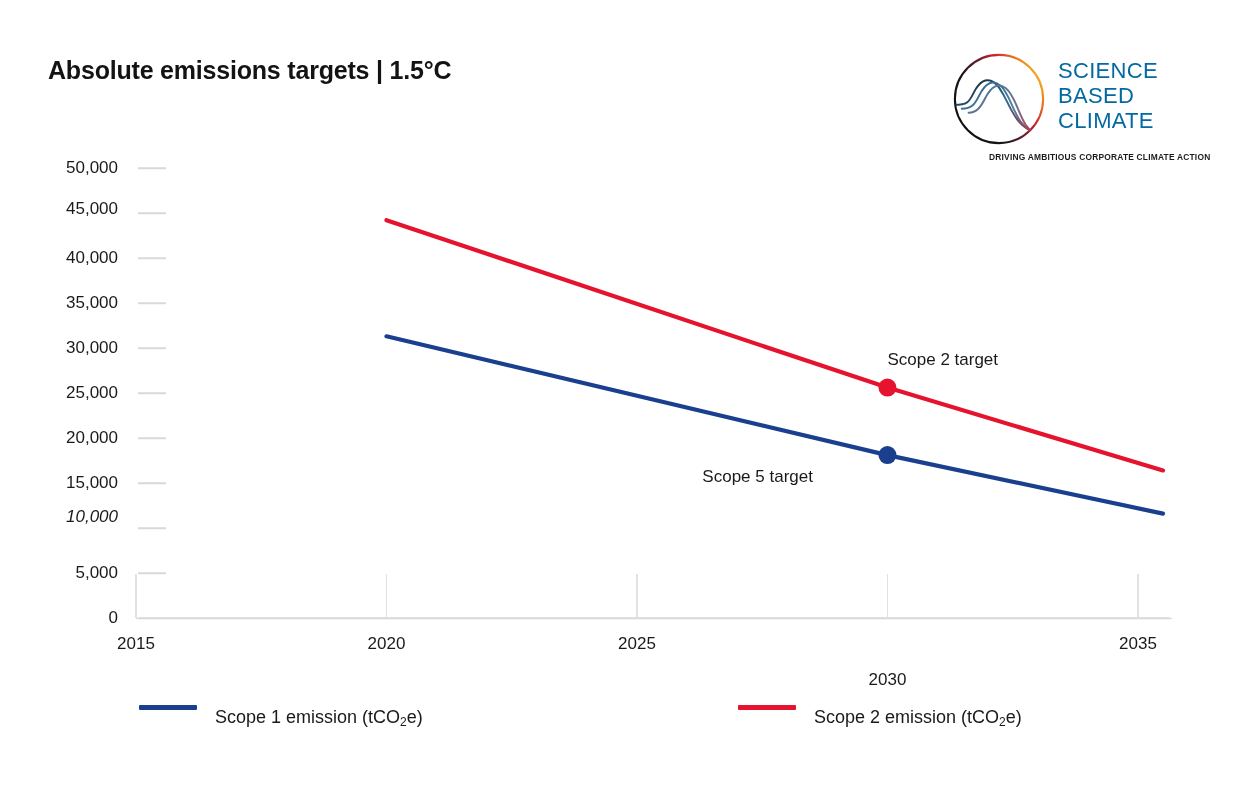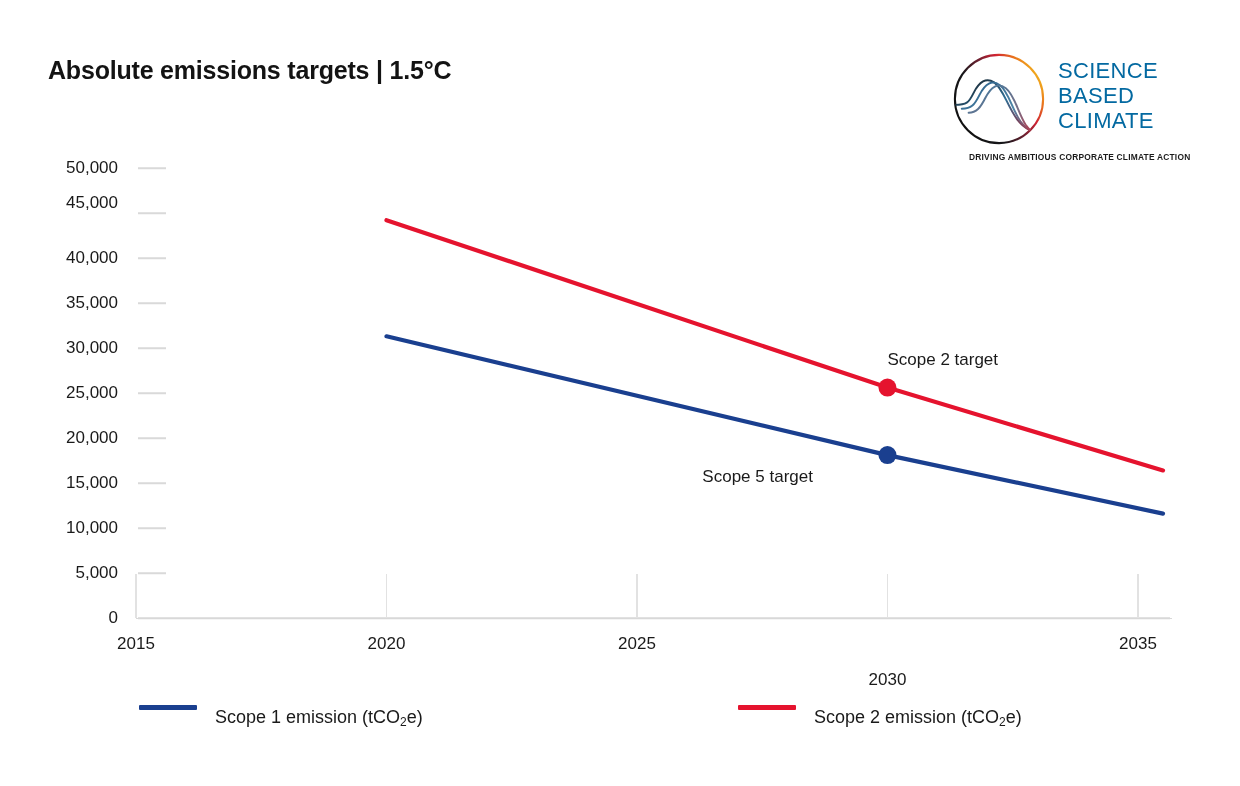--- a/index.html
+++ b/index.html
@@ -57,21 +57,21 @@
     top: 10px;
     line-height: 25px;
     font-size: 22px;
     letter-spacing: 0.3px;
     color: #0369a1;
     font-family: "Liberation Sans", sans-serif;
   }
   #logo-wordmark div { white-space: nowrap; }
   #logo-tagline {
     position: absolute;
-    left: 0;
+    left: 20px;
     top: 104px;
     font-size: 8.4px;
     font-weight: bold;
     letter-spacing: 0.22px;
     color: #1b1b1b;
     white-space: nowrap;
     padding-left: 19px;
   }
 
   
@@ -213,35 +213,35 @@
     </div>
     <div id="logo-tagline">DRIVING AMBITIOUS CORPORATE CLIMATE ACTION</div>
   </div>
 
   <div id="plot">
     <div id="y-ticks">
         <div class="ytick-label" style="left: 36px; top: 618px;">0</div>
         <div class="ytick-mark" style="left: 138px; top: 618px; width: 1032px; background: rgb(216, 216, 216);"></div>
         <div class="ytick-label" style="left: 36px; top: 573px;">5,000</div>
         <div class="ytick-mark" style="left: 138px; top: 573px;"></div>
-        <div class="ytick-label" style="left: 36px; top: 528px;">10,000</div>
+        <div class="ytick-label" style="left: 36px; top: 517px; font-style: italic;">10,000</div>
         <div class="ytick-mark" style="left: 138px; top: 528px;"></div>
         <div class="ytick-label" style="left: 36px; top: 483px;">15,000</div>
         <div class="ytick-mark" style="left: 138px; top: 483px;"></div>
         <div class="ytick-label" style="left: 36px; top: 438px;">20,000</div>
         <div class="ytick-mark" style="left: 138px; top: 438px;"></div>
         <div class="ytick-label" style="left: 36px; top: 393px;">25,000</div>
         <div class="ytick-mark" style="left: 138px; top: 393px;"></div>
         <div class="ytick-label" style="left: 36px; top: 348px;">30,000</div>
         <div class="ytick-mark" style="left: 138px; top: 348px;"></div>
         <div class="ytick-label" style="left: 36px; top: 303px;">35,000</div>
         <div class="ytick-mark" style="left: 138px; top: 303px;"></div>
         <div class="ytick-label" style="left: 36px; top: 258px;">40,000</div>
         <div class="ytick-mark" style="left: 138px; top: 258px;"></div>
-        <div class="ytick-label" style="left: 36px; top: 203px;">45,000</div>
+        <div class="ytick-label" style="left: 36px; top: 209px;">45,000</div>
         <div class="ytick-mark" style="left: 138px; top: 213px;"></div>
         <div class="ytick-label" style="left: 36px; top: 168px;">50,000</div>
         <div class="ytick-mark" style="left: 138px; top: 168px;"></div>
       </div>
     <div id="x-ticks">
         <div class="xtick-label" style="left: 136px; top: 634px;">2015</div>
         <div class="xtick-mark" style="left: 135.3px; top: 574px; height: 44px;"></div>
         <div class="xtick-label" style="left: 386.485px; top: 634px;">2020</div>
         <div class="xtick-mark" style="left: 385.785px; top: 574px; height: 44px;"></div>
         <div class="xtick-label" style="left: 636.971px; top: 634px;">2025</div>

